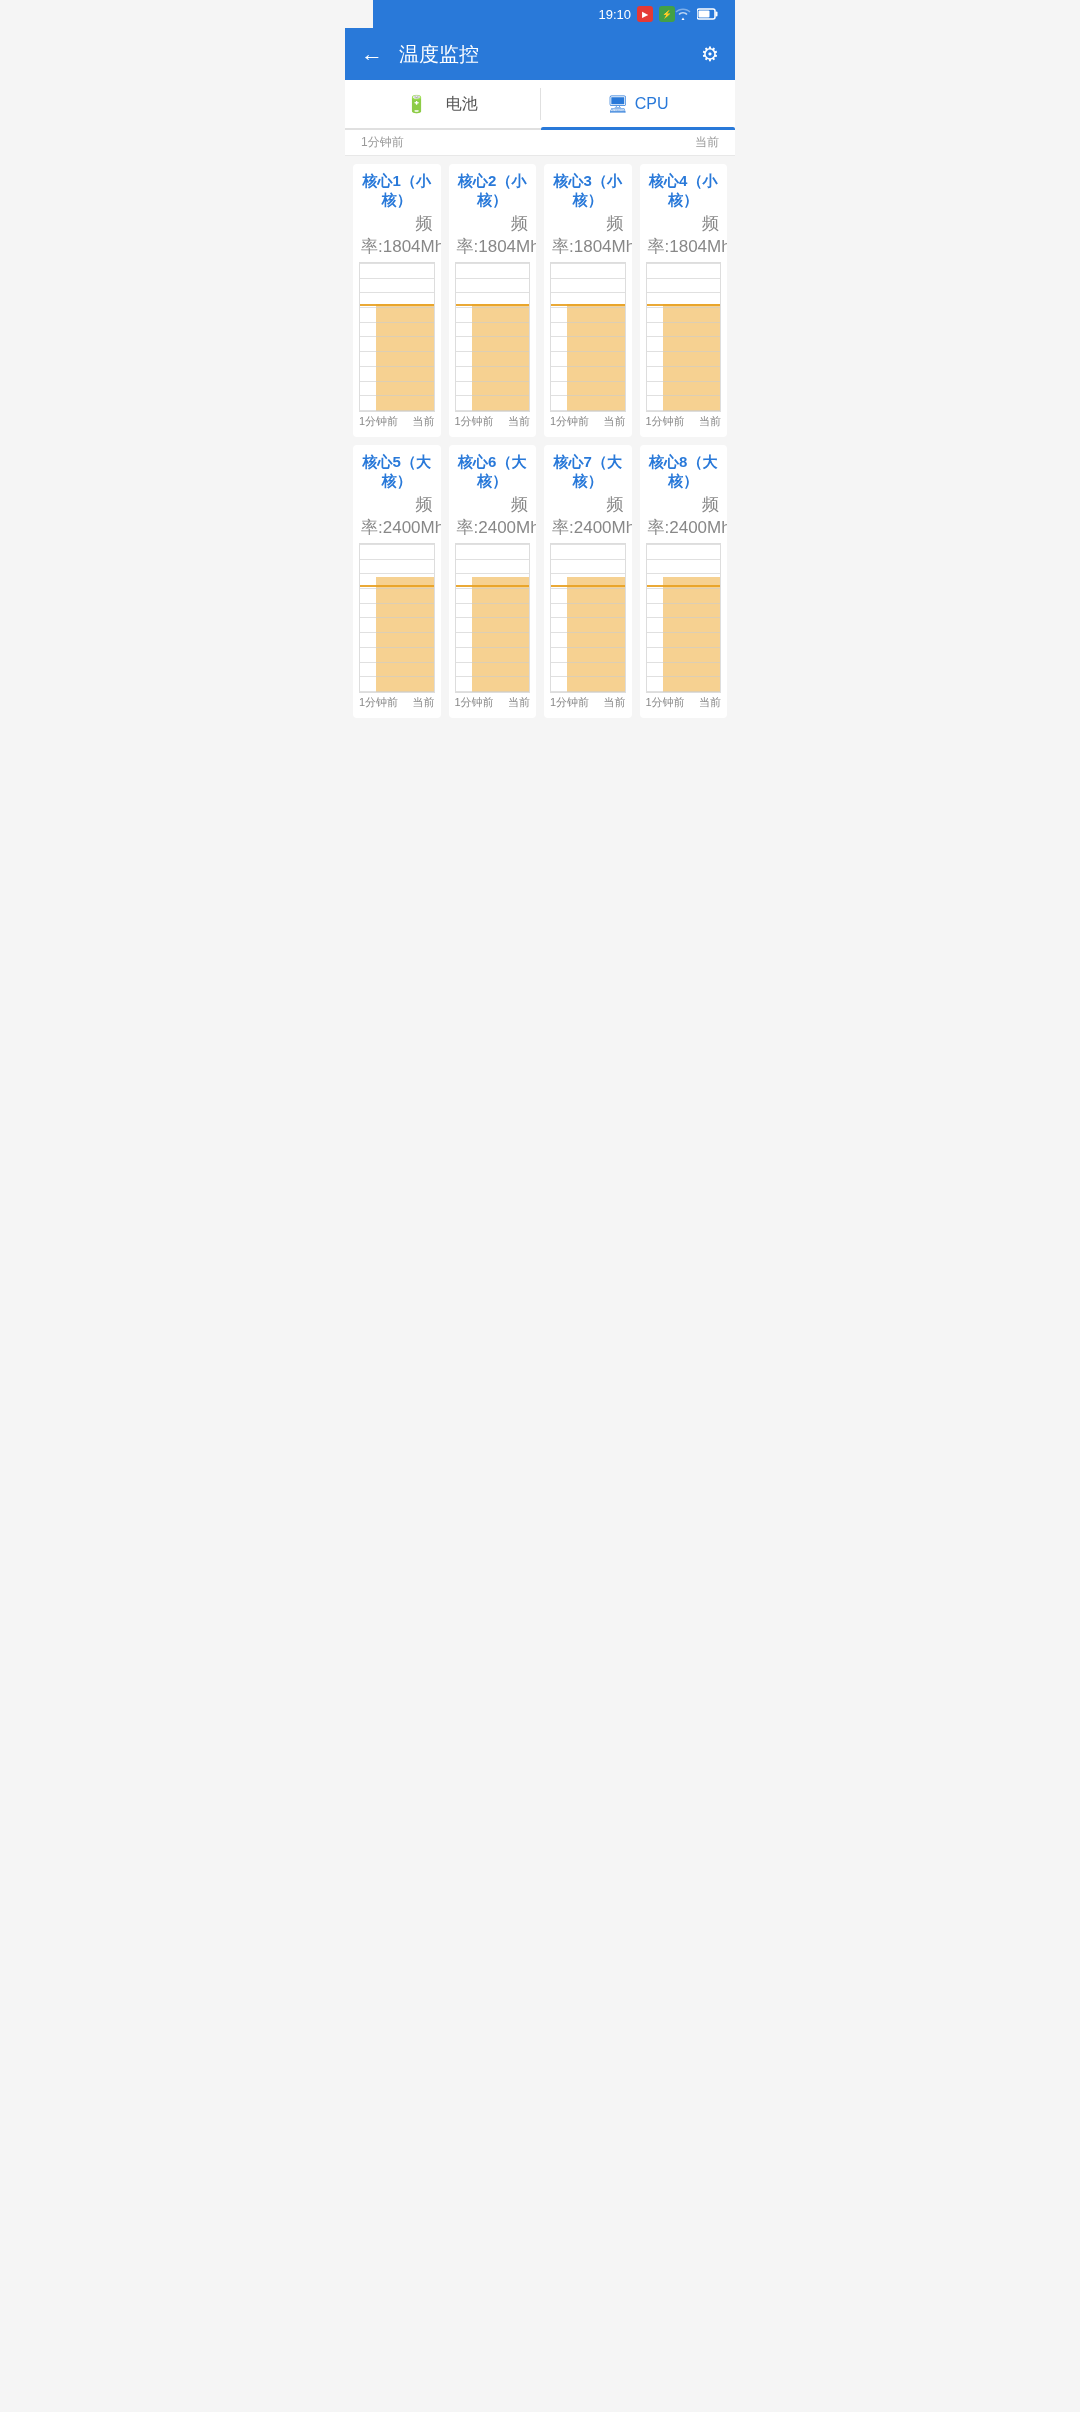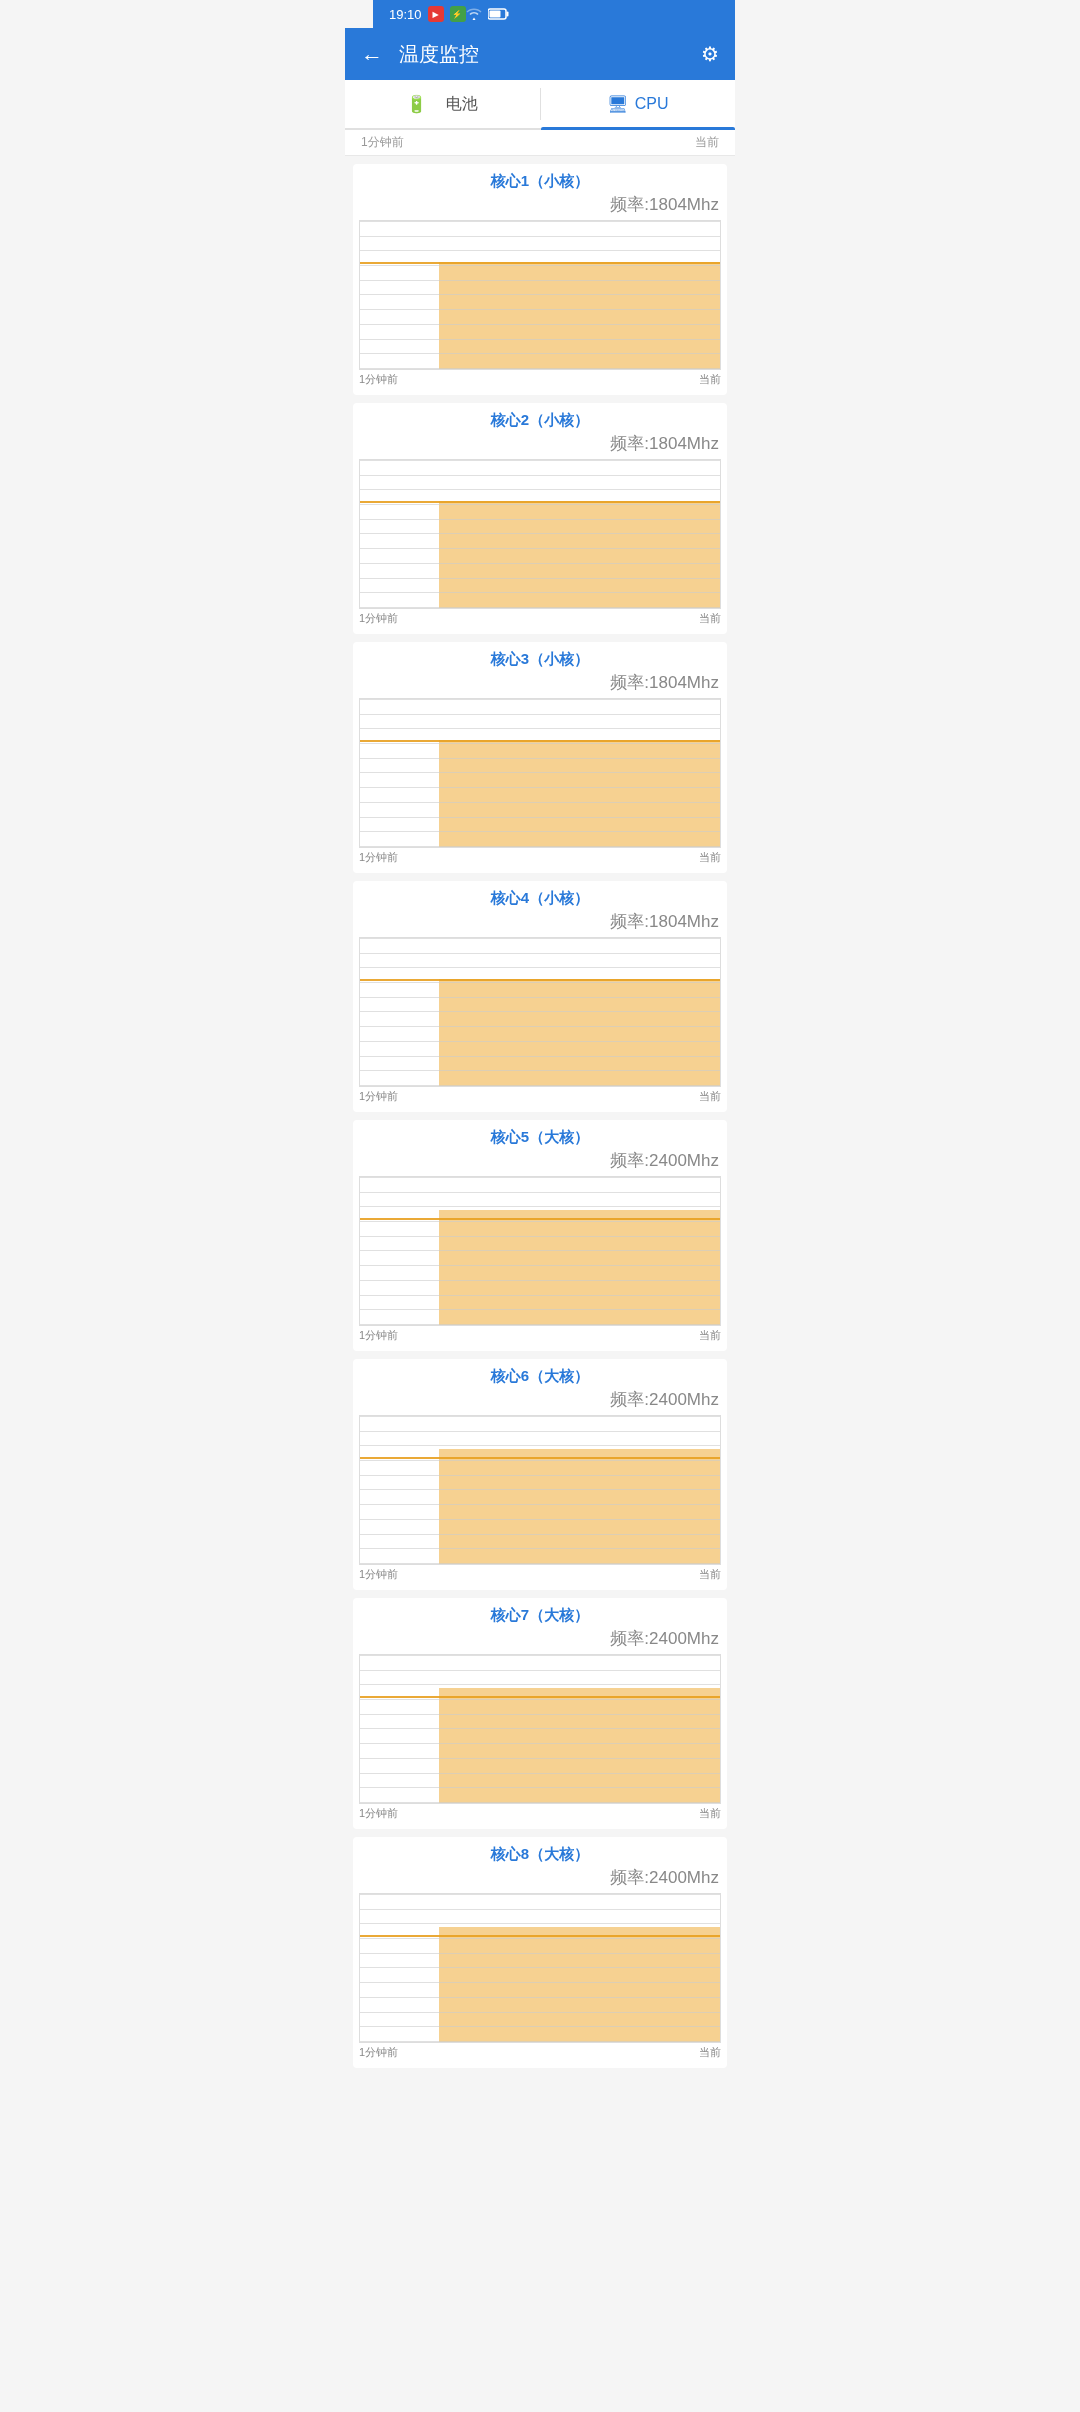--- a/index.html
+++ b/index.html
@@ -12,21 +12,21 @@
       margin: 0 auto;
       overflow-x: hidden;
     }
 
     
     .status-bar {
       background: #2979d9;
       height: 28px;
       display: flex;
       align-items: center;
-      justify-content: flex-start;
+      justify-content: flex-end;
       padding: 0 16px;
       color: white;
       font-size: 13px;
       font-weight: 500;
       margin-left: 28px;
     }
     .status-left { display: flex; align-items: center; gap: 6px; }
     .status-right { display: flex; align-items: center; gap: 6px; }
     .app-icon-red {
       width: 16px; height: 16px; background: #e53935; border-radius: 3px;
@@ -103,21 +103,21 @@
 
     
     .content {
       background: #f5f5f5;
       padding: 8px;
     }
 
     
     .core-grid {
       display: grid;
-      grid-template-columns: 1fr;
+      grid-template-columns: 1fr 1fr 1fr 1fr;
       gap: 8px;
     }
 
     .core-card {
       background: white;
       border-radius: 4px;
       overflow: hidden;
       padding-bottom: 4px;
     }
 

